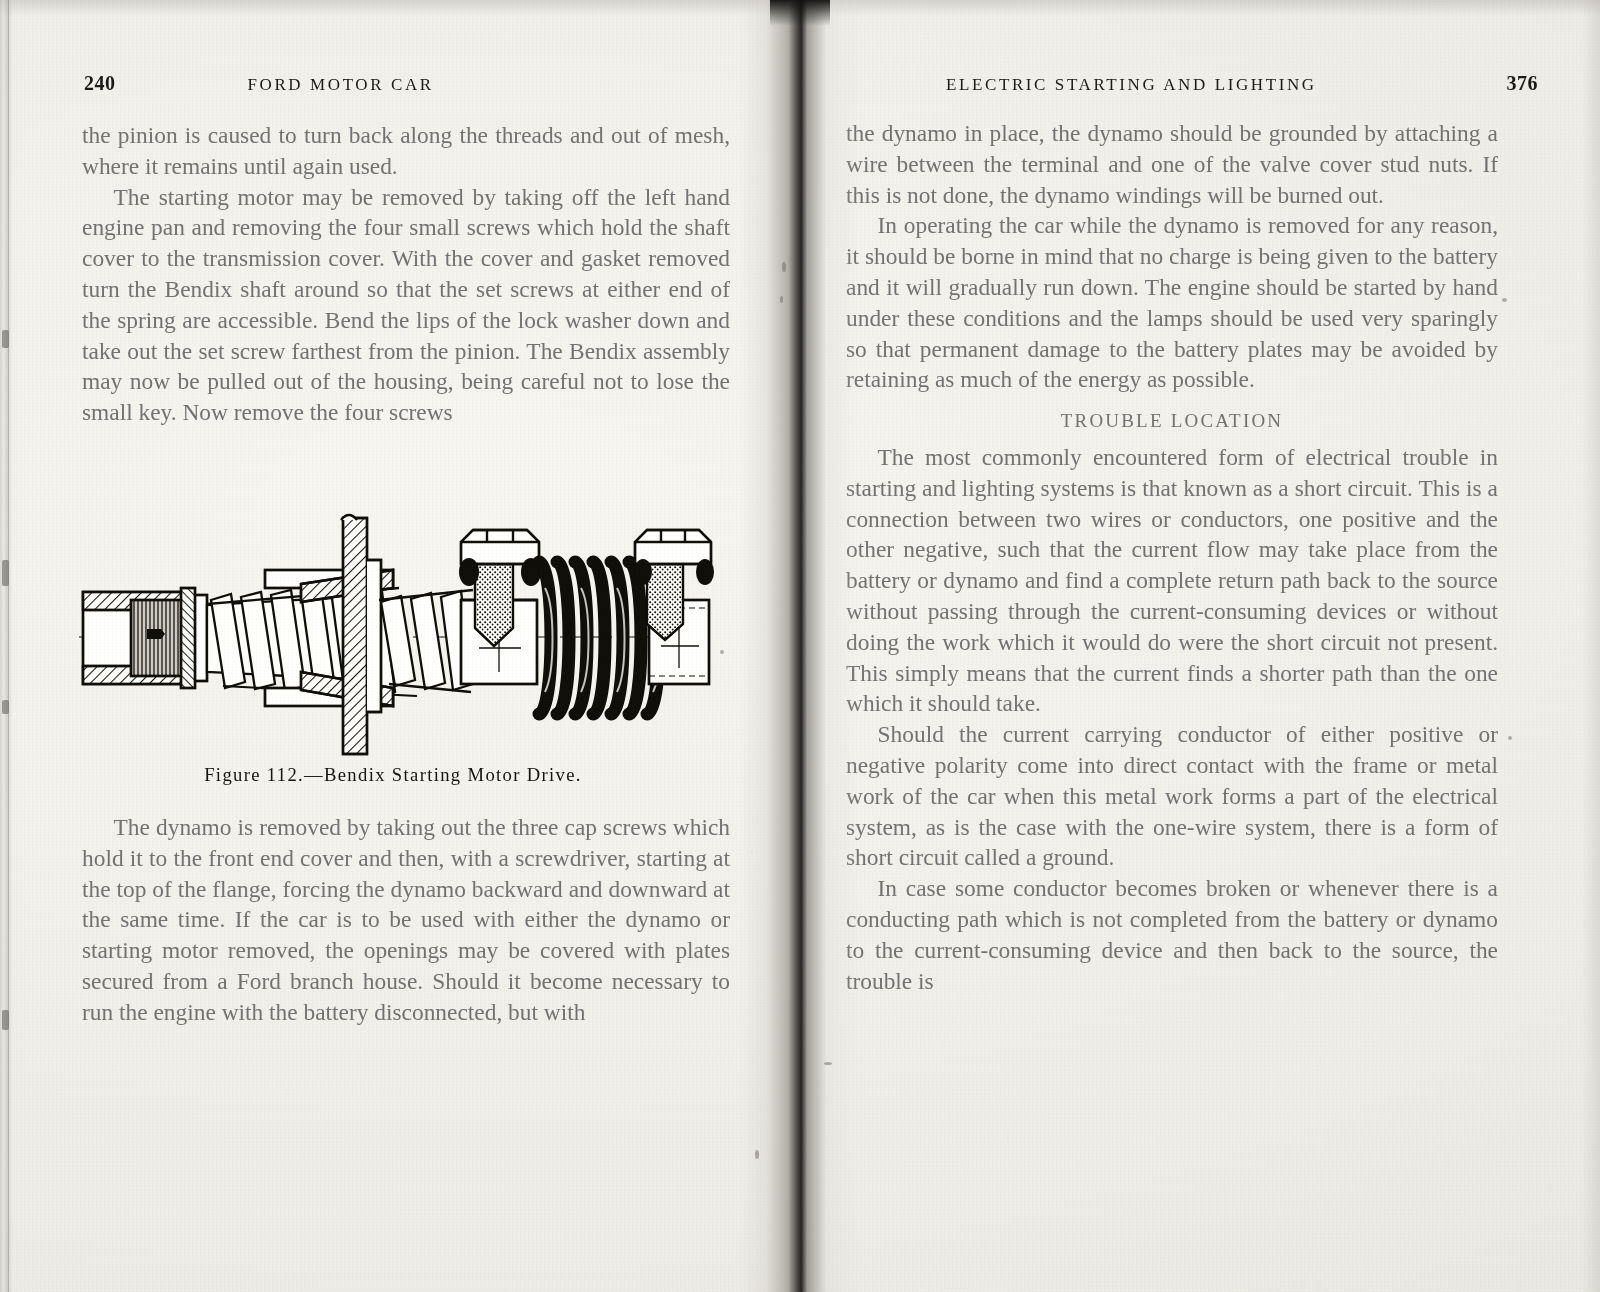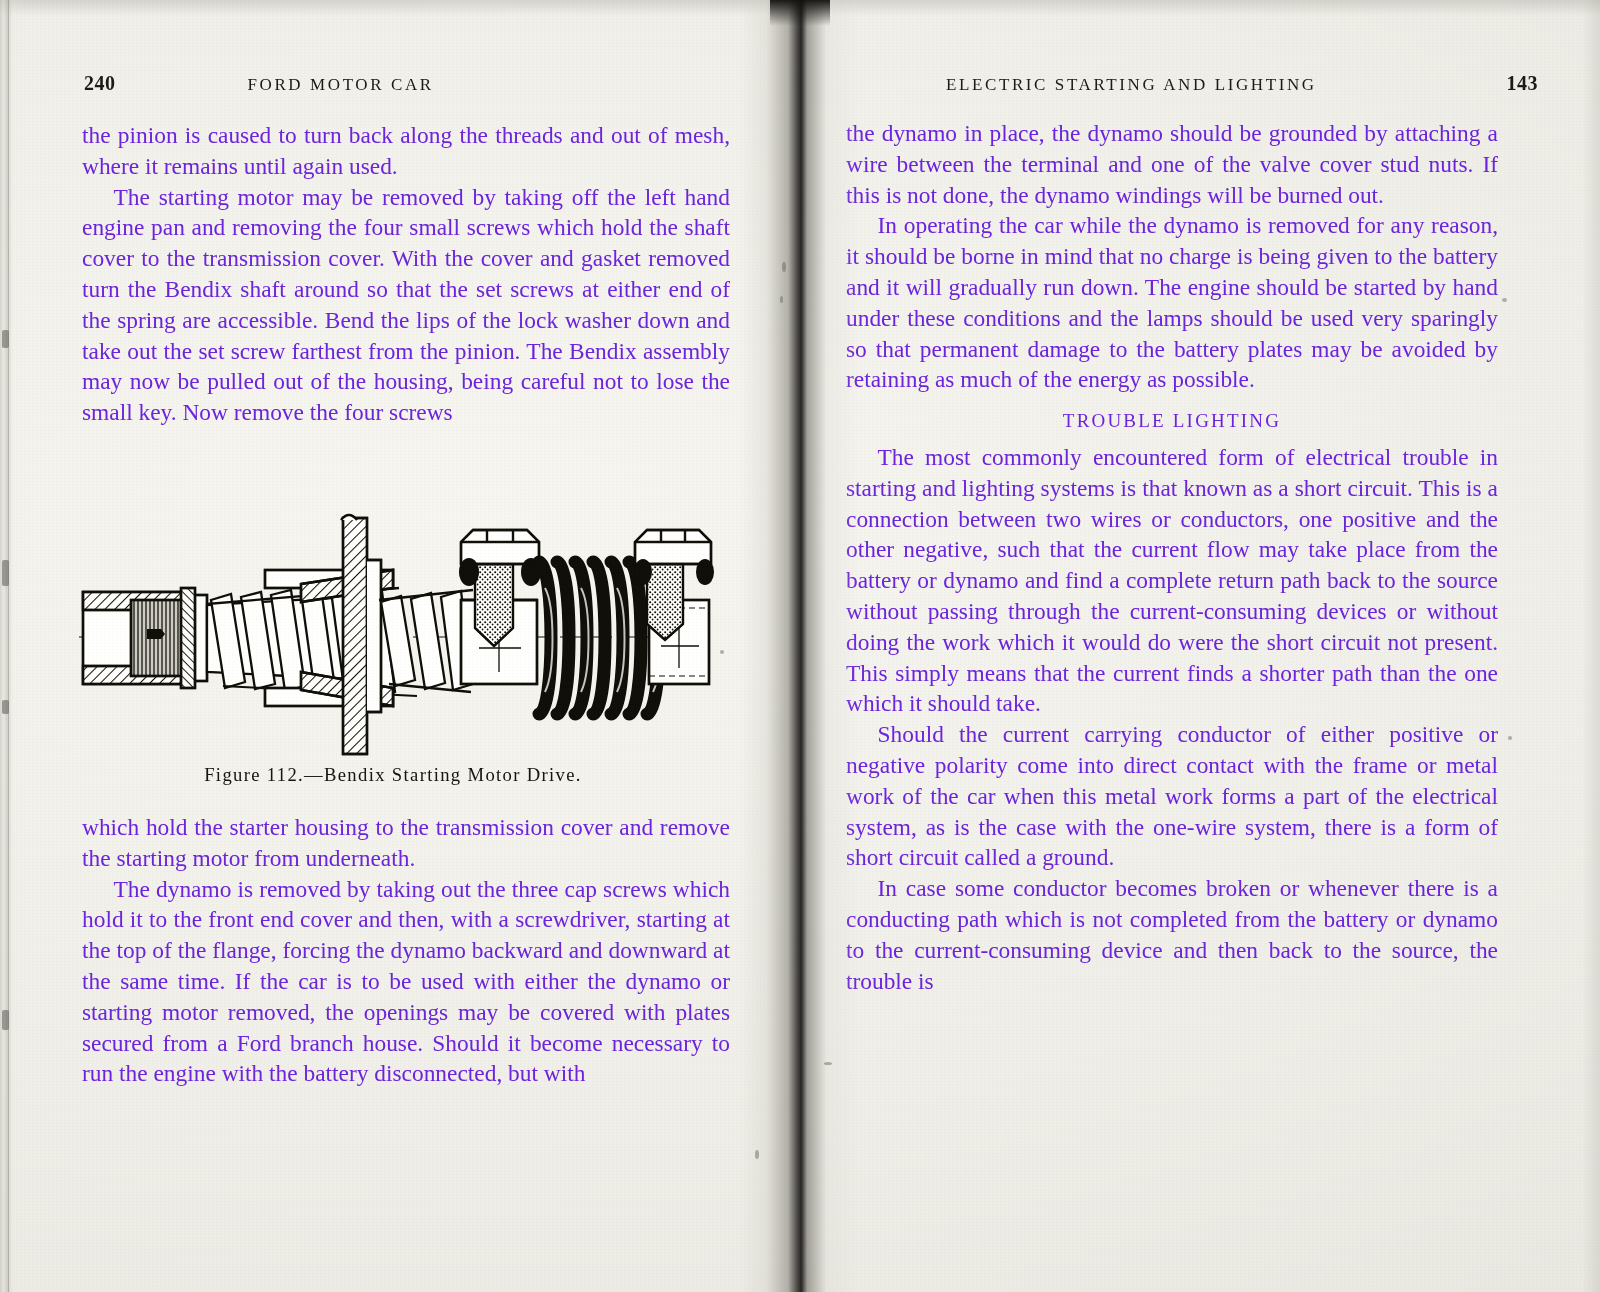--- a/index.html
+++ b/index.html
@@ -128,21 +128,21 @@
     letter-spacing: 2.6px;
     white-space: nowrap;
   }
   .rh-left  { left: 84px; right: 70px; justify-content: flex-start; gap: 0; }
   .rh-right { left: 60px; right: 62px; }
 
   .textcol {
     position: absolute;
     font-size: 23.4px;
     line-height: 30.8px;
-    color: #6d28d9;
+    color: #737373;
     text-align: justify;
     text-justify: inter-word;
     -webkit-font-smoothing: none;
   }
   .col-left  { left: 82px;  width: 648px; top: 120px; }
   .col-right { left: 846px; width: 652px; top: 118px; }
 
   .textcol p {
     margin: 0;
     text-indent: 1.35em;
@@ -343,36 +343,35 @@
             <ellipse cx="574" cy="76" rx="9" ry="13"></ellipse>
             <ellipse cx="636" cy="76" rx="9" ry="13"></ellipse>
           </g>
         </g>
       </svg>
 
       <div class="fig-caption">Figure 112.—Bendix Starting Motor Drive.</div>
     </div>
 
     <div class="textcol col-left ink-soft" style="top:812px;">
-      <p class="noindent">which hold the starter housing to the transmission cover and remove the starting motor from underneath.</p>
       <p>The dynamo is removed by taking out the three cap screws which hold it to the front end cover and then, with a screwdriver, starting at the top of the flange, forcing the dynamo backward and downward at the same time. If the car is to be used with either the dynamo or starting motor removed, the openings may be covered with plates secured from a Ford branch house. Should it become necessary to run the engine with the battery disconnected, but with</p>
     </div>
   </div>
 
   <div class="page page-right">
 
     <div class="running-head rh-right" style="justify-content:space-between;">
       <span class="head-title" style="margin-left:86px;">ELECTRIC STARTING AND LIGHTING</span>
-      <span class="folio">143</span>
+      <span class="folio">376</span>
     </div>
 
     <div class="textcol col-right ink-soft" style="left:46px;width:652px;">
       <p class="noindent">the dynamo in place, the dynamo should be grounded by attaching a wire between the terminal and one of the valve cover stud nuts. If this is not done, the dynamo windings will be burned out.</p>
       <p>In operating the car while the dynamo is removed for any reason, it should be borne in mind that no charge is being given to the battery and it will gradually run down. The engine should be started by hand under these conditions and the lamps should be used very sparingly so that permanent damage to the battery plates may be avoided by retaining as much of the energy as possible.</p>
-      <p class="section-head">TROUBLE LIGHTING</p>
+      <p class="section-head">TROUBLE LOCATION</p>
       <p>The most commonly encountered form of electrical trouble in starting and lighting systems is that known as a short circuit. This is a connection between two wires or conductors, one positive and the other negative, such that the current flow may take place from the battery or dynamo and find a complete return path back to the source without passing through the current-consuming devices or without doing the work which it would do were the short circuit not present. This simply means that the current finds a shorter path than the one which it should take.</p>
       <p>Should the current carrying conductor of either positive or negative polarity come into direct contact with the frame or metal work of the car when this metal work forms a part of the electrical system, as is the case with the one-wire system, there is a form of short circuit called a ground.</p>
       <p>In case some conductor becomes broken or whenever there is a conducting path which is not completed from the battery or dynamo to the current-consuming device and then back to the source, the trouble is</p>
     </div>
   </div>
 
   <div class="grain"></div>
   <div class="page-top-shadow"></div>
   <div class="page-right-shadow"></div>
   <div class="gutter"></div>

